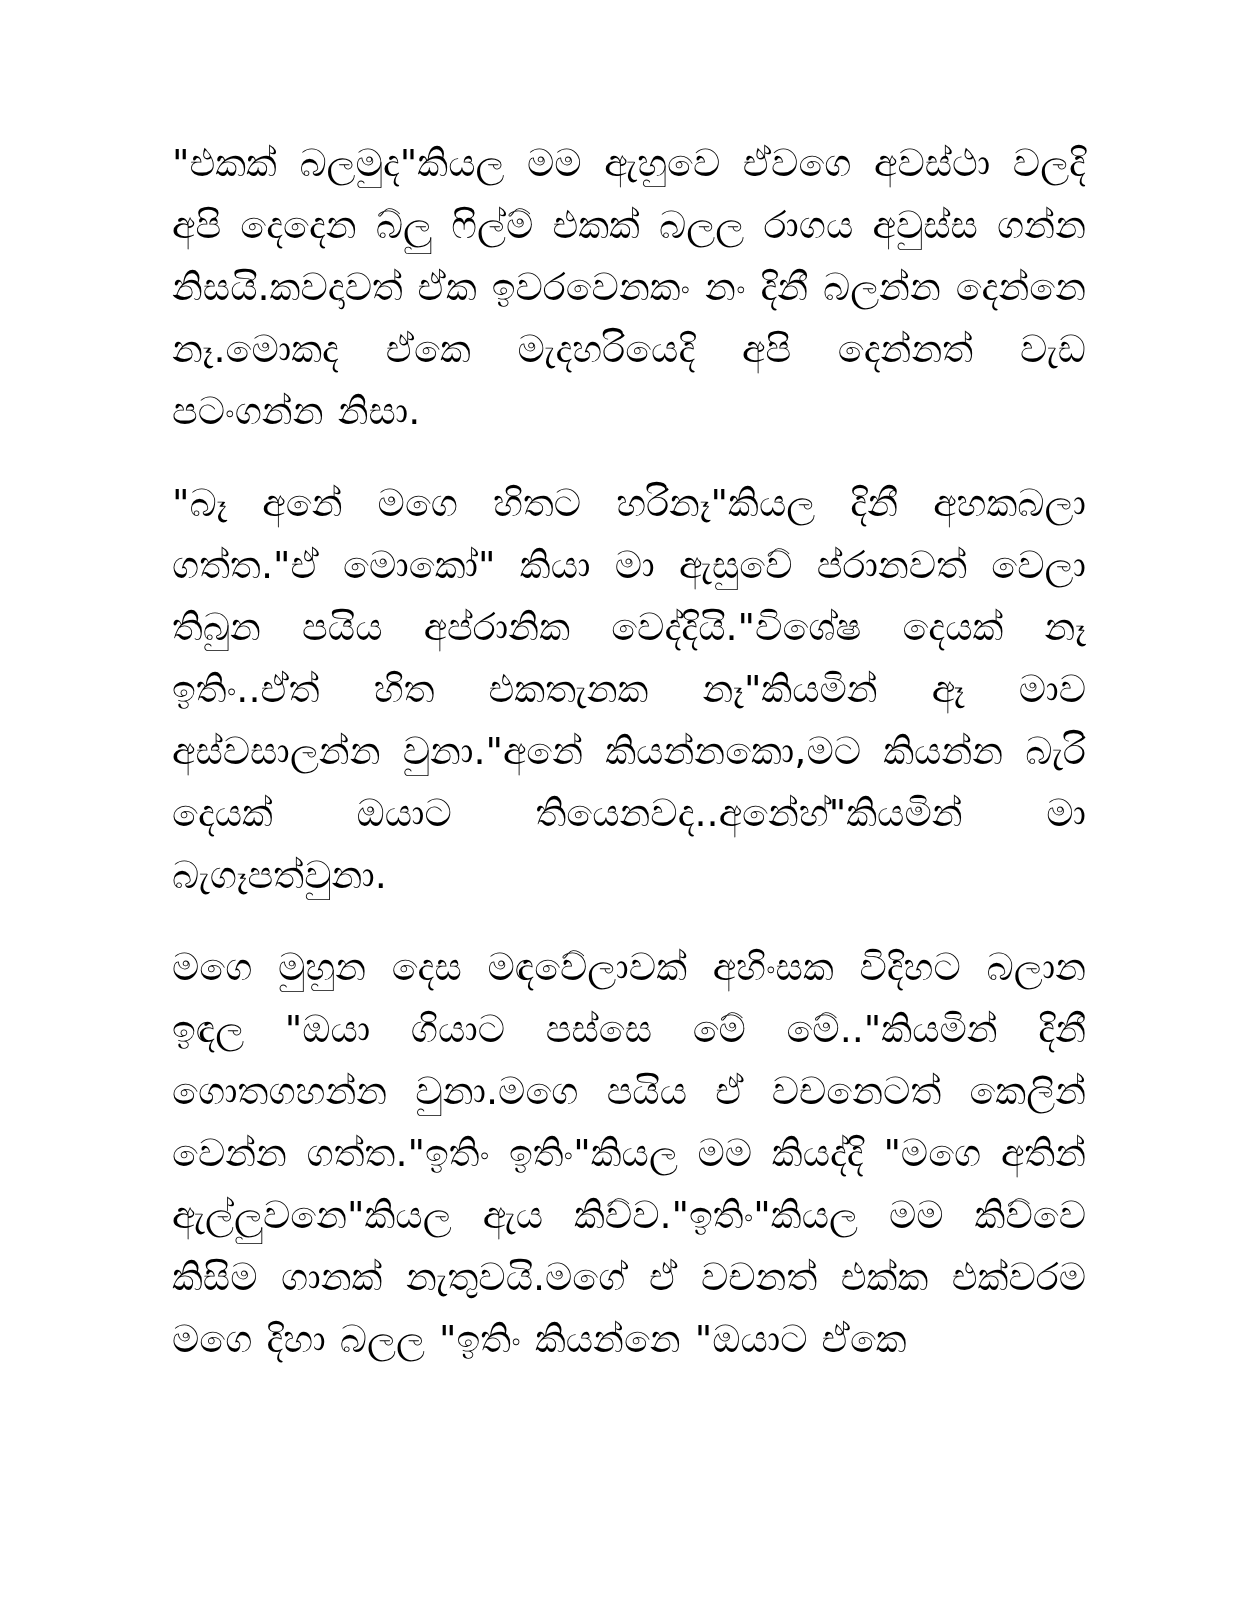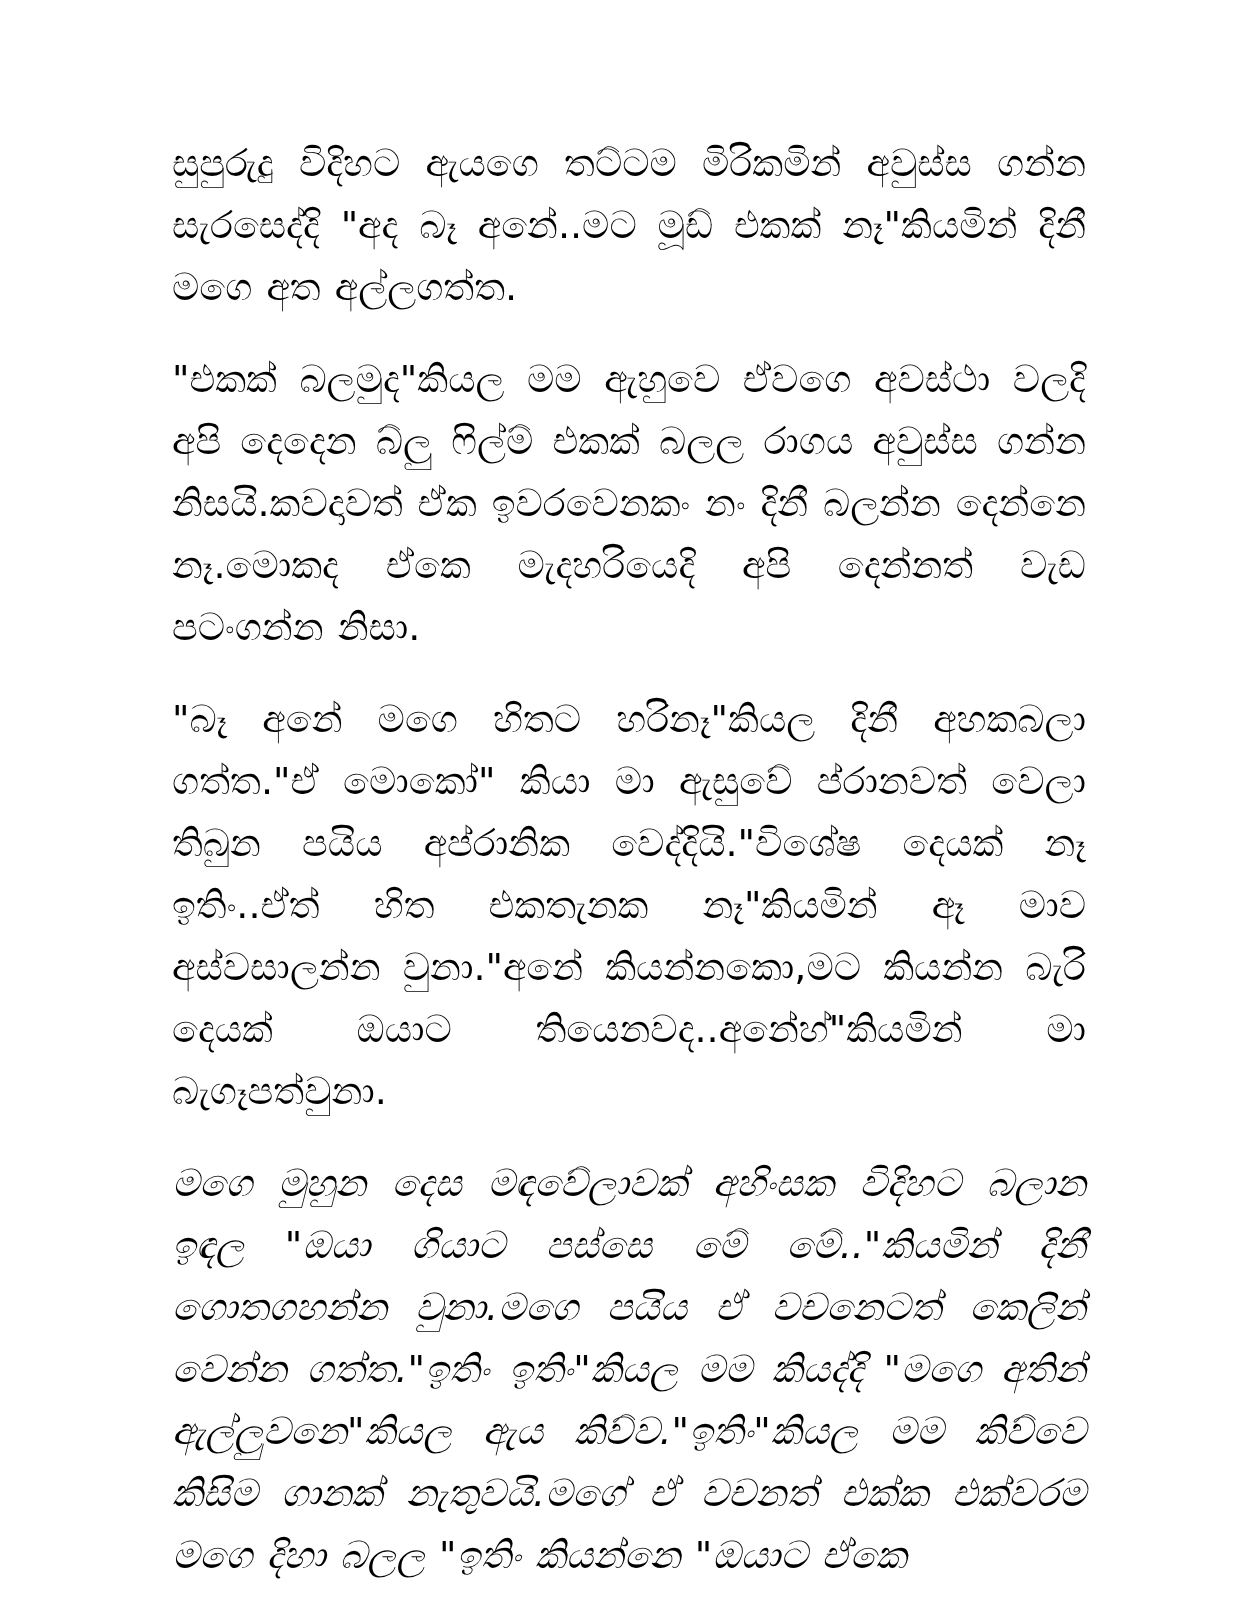--- a/index.html
+++ b/index.html
@@ -25,24 +25,22 @@
     margin: 0 0 30px 0;
     font-size: 38px;
     line-height: 62px;
     text-align: justify;
     text-justify: inter-word;
     word-spacing: 2px;
     color: #000000;
   }
   .para:last-child {
     margin-bottom: 0;
-    font-style: italic;
   }
 </style>
 </head>
 <body>
 
 <div class="page">
-  <p class="para">සුපුරුදු විදිහට ඇයගෙ තට්ටම මිරිකමින් අවුස්ස ගන්න සැරසෙද්දි "අද බෑ අනේ..මට මූඩ් එකක් නෑ"කියමින් දිනී මගෙ අත අල්ලගත්ත.</p>
   <p class="para">"එකක් බලමුද"කියල මම ඇහුවෙ ඒවගෙ අවස්ථා වලදි අපි දෙදෙන බ්ලු ෆිල්ම් එකක් බලල රාගය අවුස්ස ගන්න නිසයි.කවදාවත් ඒක ඉවරවෙනකං නං දිනී බලන්න දෙන්නෙ නෑ.මොකද ඒකෙ මැදහරියෙදි අපි දෙන්නත් වැඩ පටංගන්න නිසා.</p>
   <p class="para">"බෑ අනේ මගෙ හිතට හරිනෑ"කියල දිනී අහකබලා ගත්ත."ඒ මොකෝ" කියා මා ඇසුවේ ප්රානවත් වෙලා තිබුන පයිය අප්රානික වෙද්දියි."විශේෂ දෙයක් නෑ ඉතිං..ඒත් හිත එකතැනක නෑ"කියමින් ඈ මාව අස්වසාලන්න වුනා."අනේ කියන්නකො,මට කියන්න බැරි දෙයක් ඔයාට තියෙනවද..අනේහ්"කියමින් මා බැගෑපත්වුනා.</p>
   <p class="para">මගෙ මුහුන දෙස මඳවේලාවක් අහිංසක විදිහට බලාන ඉඳල "ඔයා ගියාට පස්සෙ මේ මේ.."කියමින් දිනී ගොතගහන්න වුනා.මගෙ පයිය ඒ වචනෙටත් කෙලින් වෙන්න ගත්ත."ඉතිං ඉතිං"කියල මම කියද්දි "මගෙ අතින් ඇල්ලුවනෙ"කියල ඇය කිව්ව."ඉතිං"කියල මම කිව්වෙ කිසිම ගානක් නැතුවයි.මගේ ඒ වචනත් එක්ක එක්වරම මගෙ දිහා බලල "ඉතිං කියන්නෙ "ඔයාට ඒකෙ</p>
 </div>
 
 </body></html>

